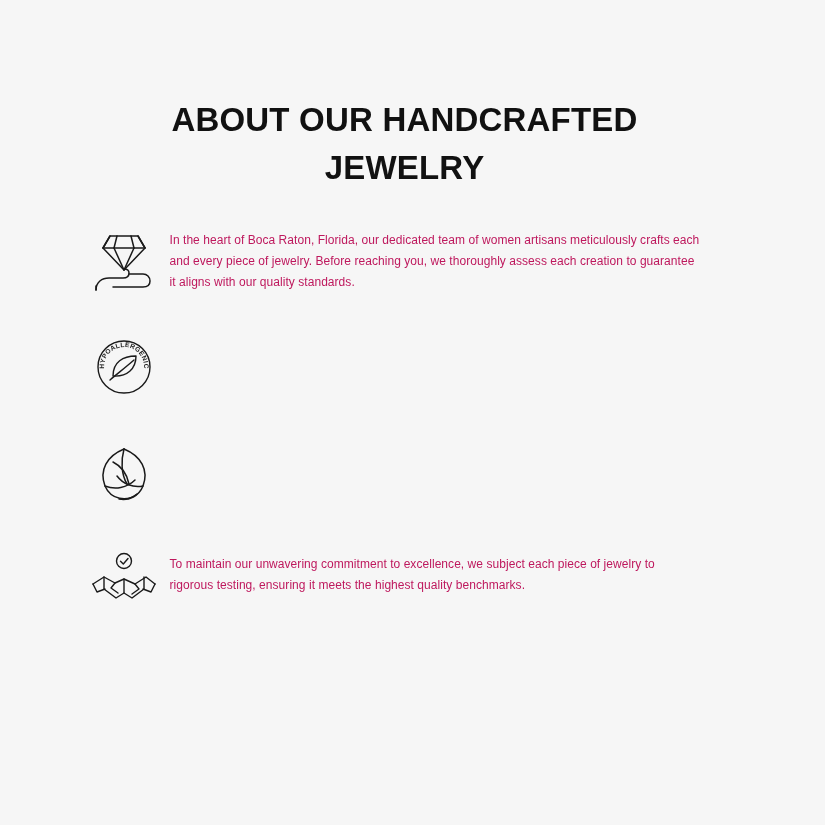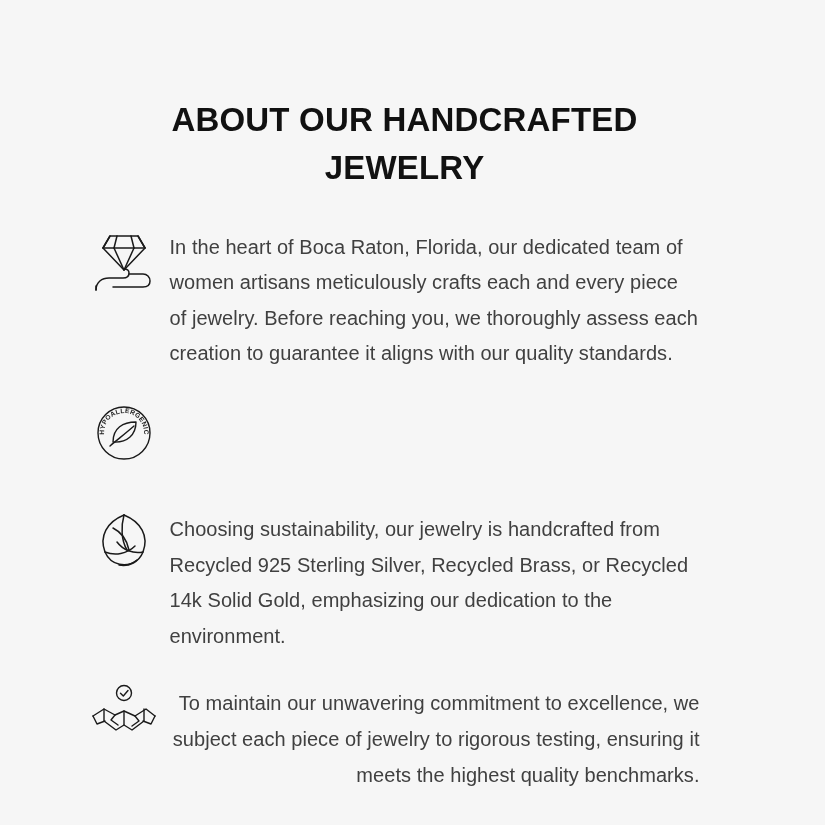--- a/index.html
+++ b/index.html
@@ -40,40 +40,39 @@
     display: flex;
     flex-direction: column;
   }
   .feature {
     display: flex;
     align-items: flex-start;
     margin-bottom: 28px;
   }
   .feature:last-child {
     margin-bottom: 0;
-    text-align: right;
   }
   .icon-wrap {
     flex: 0 0 92px;
     width: 92px;
     height: 80px;
     display: flex;
     align-items: flex-start;
     justify-content: center;
     padding-top: 2px;
     box-sizing: border-box;
   }
   .icon-wrap svg {
     display: block;
   }
   .feature-text {
     flex: 1 1 auto;
-    font-size: 20px;
+    font-size: 12px;
     line-height: 1.78;
-    color: #404040;
+    color: #be185d;
     letter-spacing: 0.05px;
     padding-top: 4px;
     max-width: 530px;
   }
 </style>
 </head>
 <body>
 
 <div class="page">
 
@@ -120,21 +119,20 @@
       <div class="icon-wrap">
         <svg width="62" height="62" viewBox="0 0 62 62" fill="none" stroke="#1a1a1a" stroke-width="1.5" stroke-linecap="round" stroke-linejoin="round">
           <path d="M31 5 C 14 12, 6 26, 12 42 C 18 56, 34 58, 44 50"></path>
           <path d="M31 5 C 48 12, 56 26, 50 42 C 46 52, 36 57, 26 55"></path>
           <path d="M12 42 C 22 46, 34 44, 42 36"></path>
           <path d="M31 5 C 28 16, 28 30, 34 40"></path>
           <path d="M50 42 C 40 44, 30 40, 24 32"></path>
           <path d="M20 18 C 28 22, 34 30, 36 40"></path>
         </svg>
       </div>
-      <div class="feature-text">Choosing sustainability, our jewelry is handcrafted from Recycled 925 Sterling Silver, Recycled Brass, or Recycled 14k Solid Gold, emphasizing our dedication to the environment.</div>
     </div>
 
     <div class="feature">
       <div class="icon-wrap">
         <svg width="66" height="58" viewBox="0 0 66 58" fill="none" stroke="#1a1a1a" stroke-width="1.4" stroke-linecap="round" stroke-linejoin="round">
           <circle cx="33" cy="9" r="7.5"></circle>
           <path d="M29.5 9.2 L 32.3 12 L 37 6.5"></path>
           <path d="M2 32 L 13 25 L 24 31 L 33 27 L 44 32 L 55 25 L 64 32"></path>
           <path d="M13 25 L 13 37 L 25 46 L 33 41 L 41 46 L 53 37 L 53 25"></path>
           <path d="M24 31 L 20 36 L 27 41"></path>

